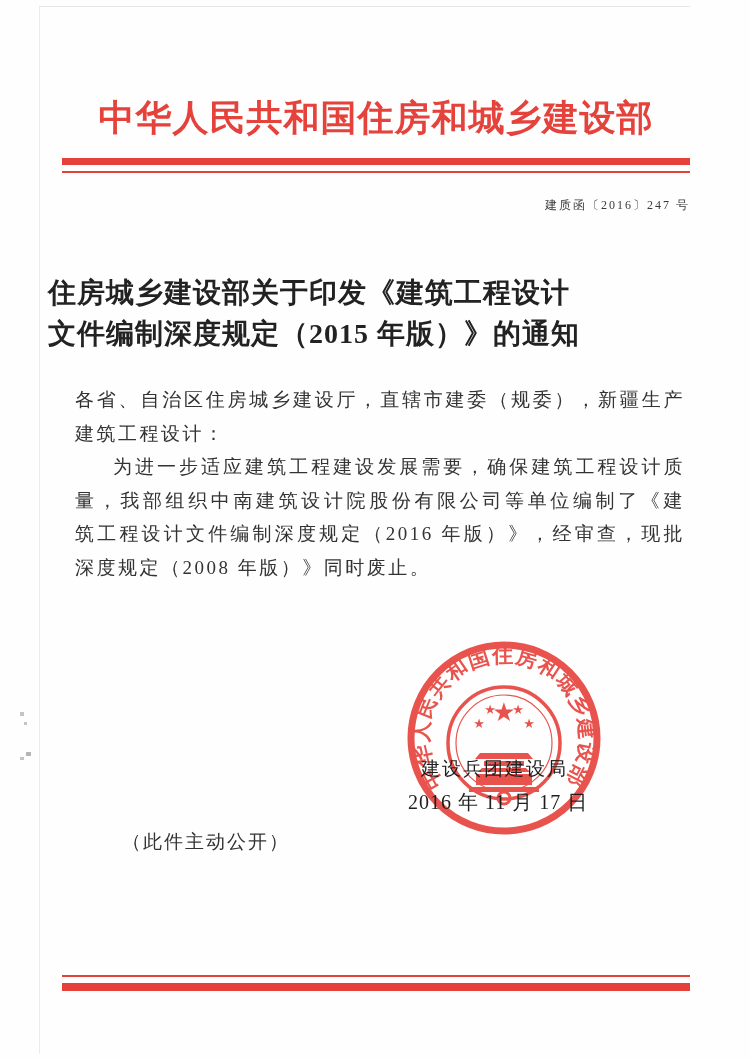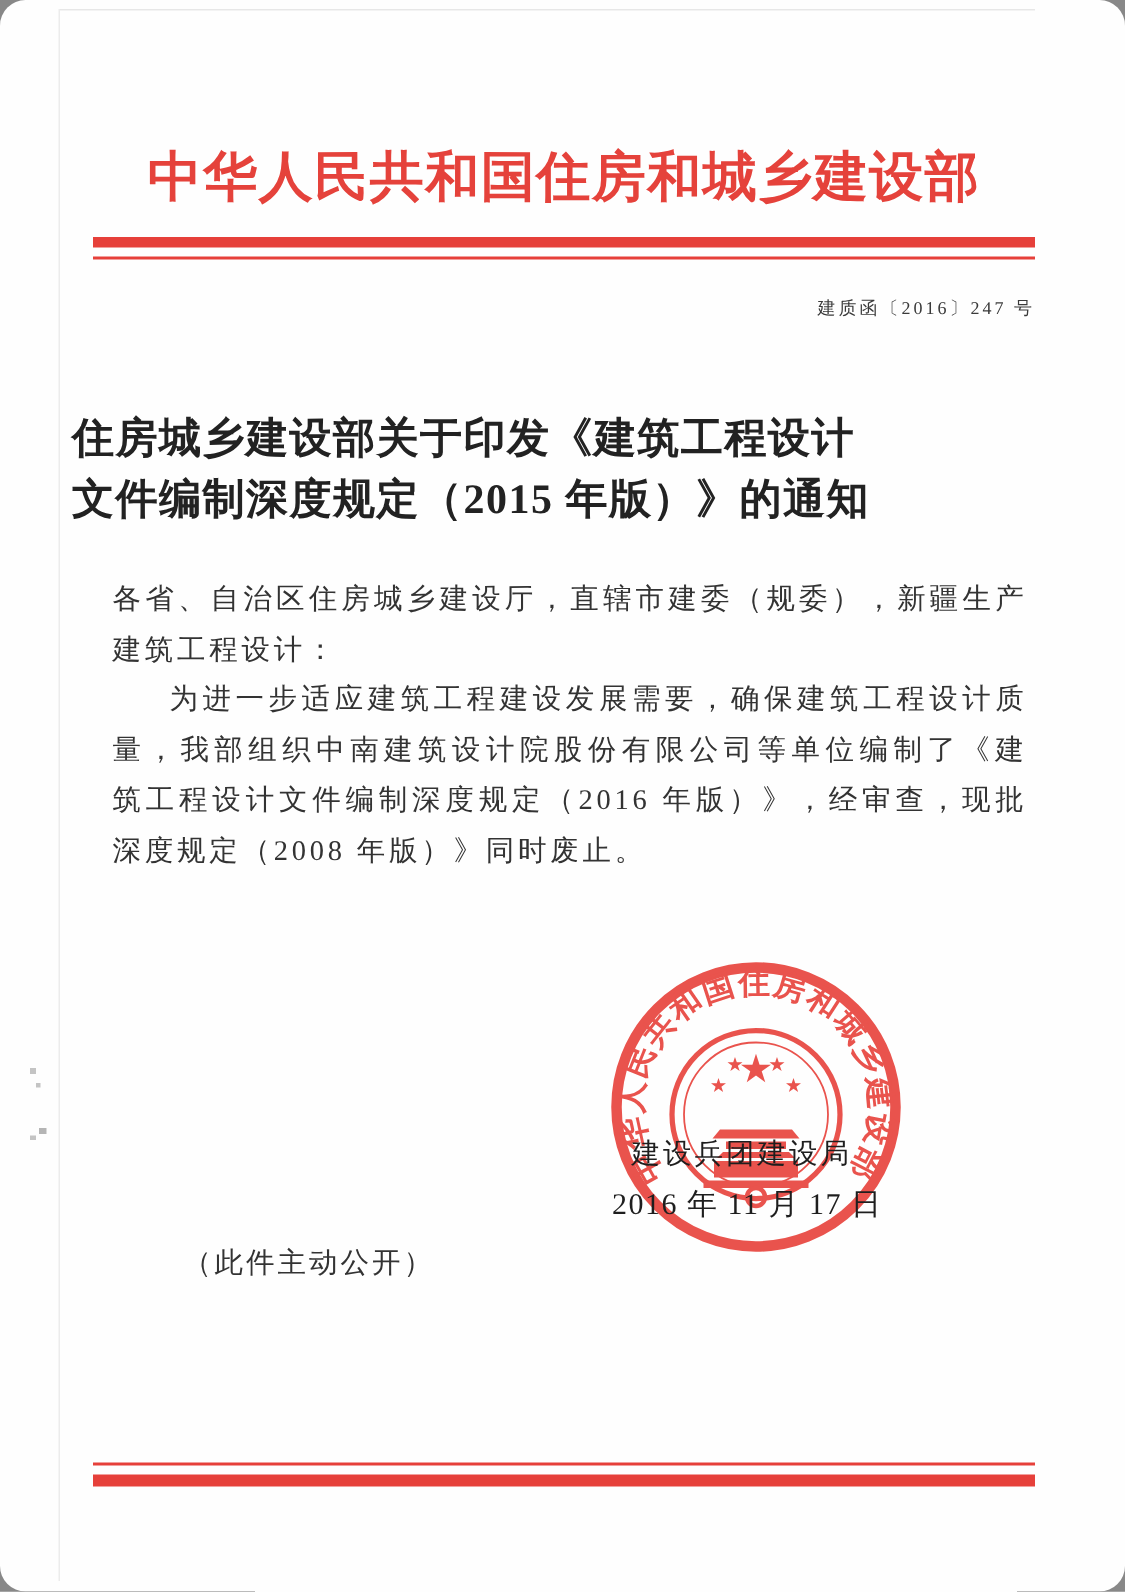--- a/index.html
+++ b/index.html
@@ -3,21 +3,20 @@
 <meta charset="utf-8">
 <style>
   html,body{margin:0;padding:0;background:#888;}
   .page{
     position:relative;
     width:750px;height:1061px;
     background:#fefefe;
     overflow:hidden;
     font-family:"Liberation Serif","DejaVu Serif",serif;
     color:#2b2b2b;
-    border-radius:17px;
   }
   
   .edge-top{position:absolute;left:40px;top:6px;width:650px;height:1px;background:#e7e7e7;}
   .edge-left{position:absolute;left:39px;top:6px;width:1px;height:1048px;background:#ececec;}
   .speck{position:absolute;background:#c4c4c4;}
   .speck.s1{left:20px;top:712px;width:4px;height:4px;}
   .speck.s2{left:24px;top:722px;width:3px;height:3px;}
   .speck.s3{left:26px;top:752px;width:5px;height:4px;background:#b5b5b5;}
   .speck.s4{left:20px;top:757px;width:4px;height:3px;}
 

